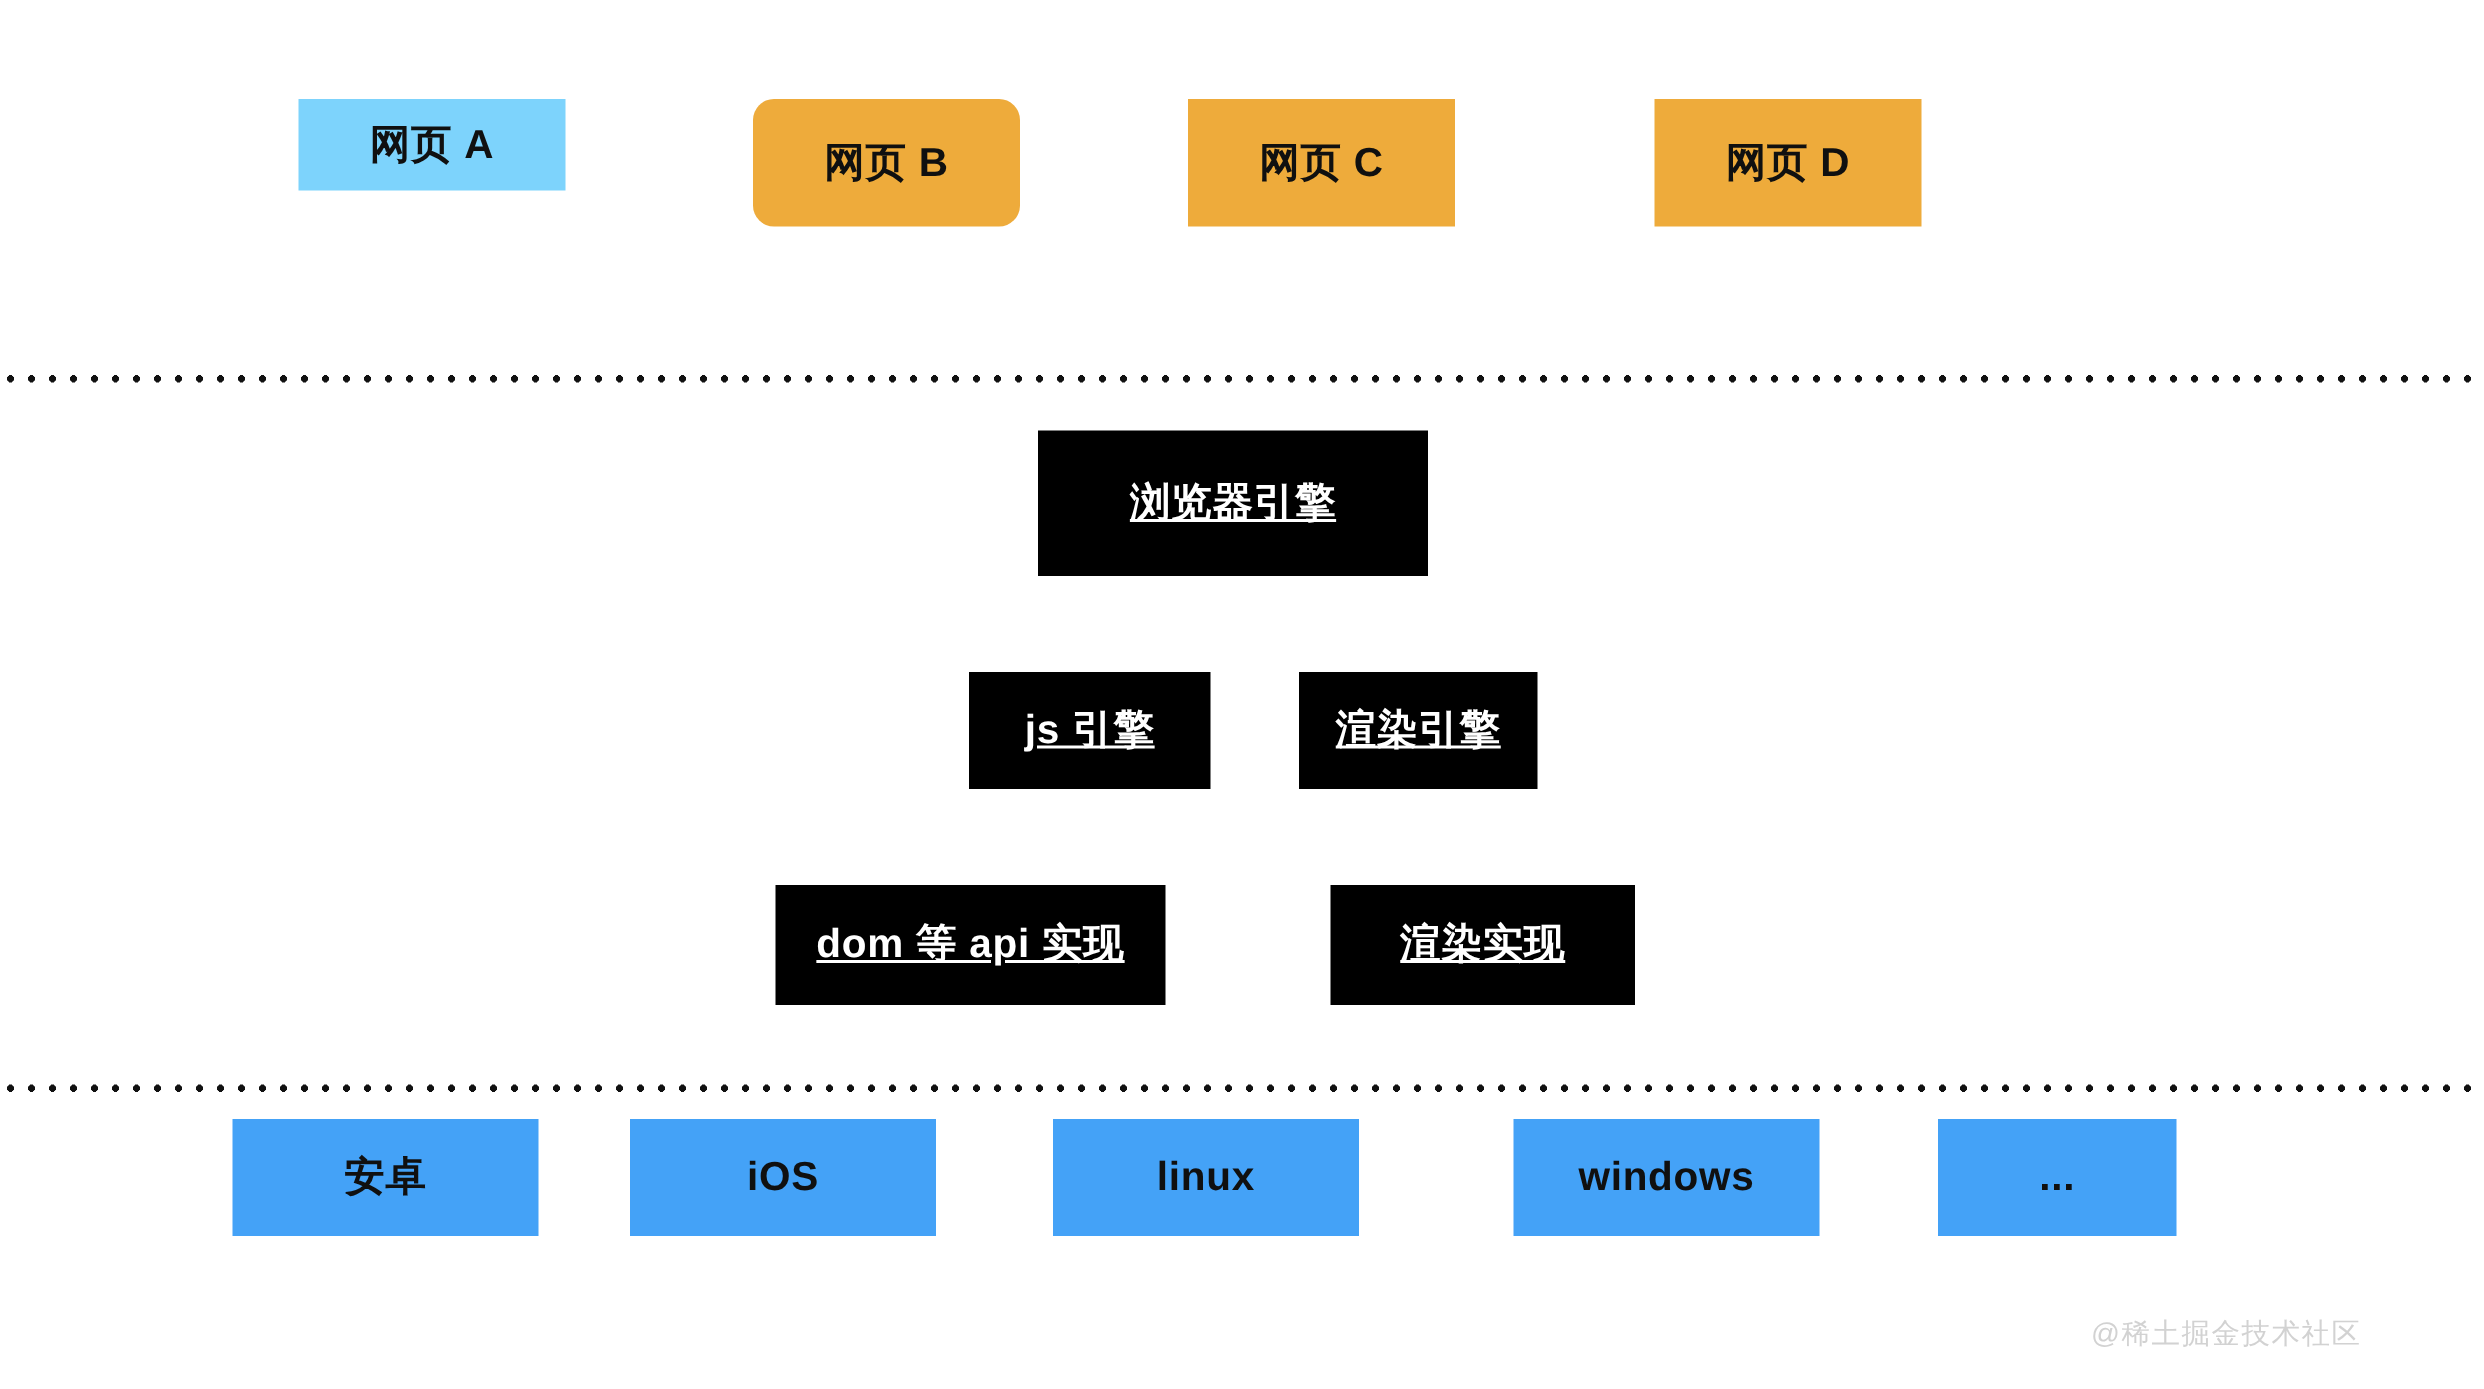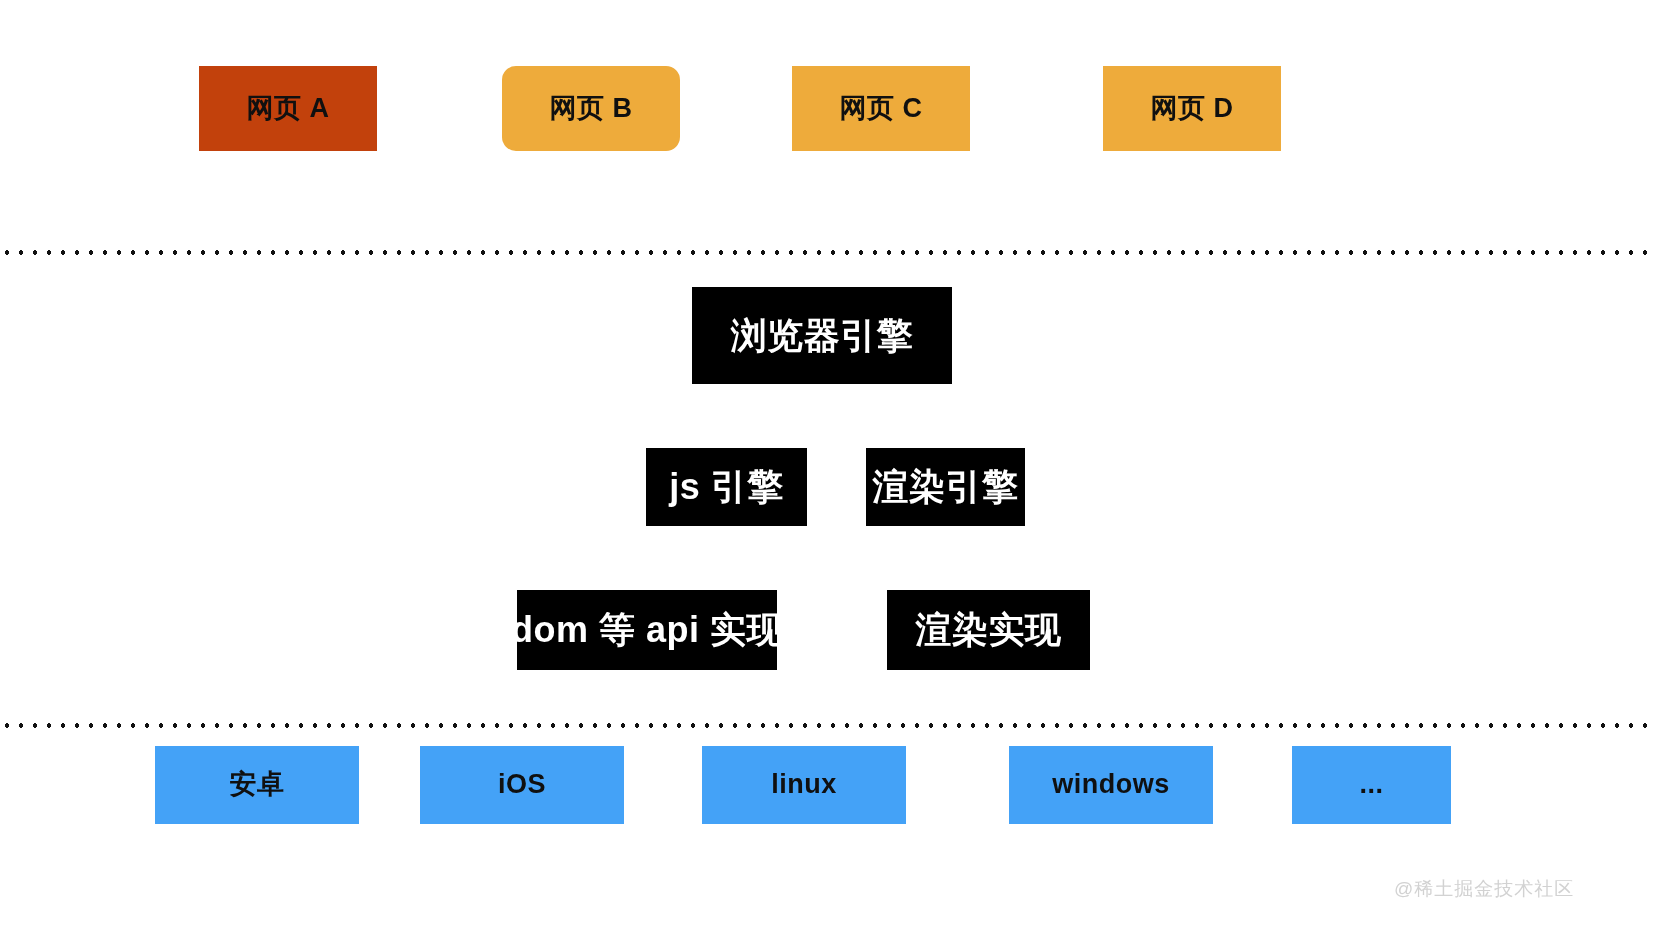--- a/index.html
+++ b/index.html
@@ -30,21 +30,22 @@
     white-space: nowrap;
   }
   .node.web {
     background: #eeab3b;
     color: #101010;
     font-size: 27px;
   }
   .node.engine {
     background: #000000;
     color: #ffffff;
-    font-size: 36px;
+    font-size: 27px;
+    text-decoration: underline;
   }
   .node.os {
     background: #44a2f7;
     color: #101010;
     font-size: 27px;
   }
   .divider {
     position: absolute;
     left: 0;
     width: 1656px;
@@ -61,21 +62,21 @@
     font-weight: normal;
     letter-spacing: 1px;
     white-space: nowrap;
   }
 </style>
 </head>
 <body>
 
 <div class="canvas" style="background: rgb(255, 255, 255);">
 
-  <div class="node web" style="left: 199px; top: 66px; width: 178px; height: 85px; background: #c2410c;">
+  <div class="node web" style="left: 199px; top: 66px; width: 178px; height: 61px; background: #7dd3fc;">
     <span>网页 A</span>
   </div>
   <div class="node web" style="left: 502px; top: 66px; width: 178px; height: 85px; background: rgb(238, 171, 59); border-radius: 14px;">
     <span>网页 B</span>
   </div>
   <div class="node web" style="left: 792px; top: 66px; width: 178px; height: 85px; background: rgb(238, 171, 59);">
     <span>网页 C</span>
   </div>
   <div class="node web" style="left: 1103px; top: 66px; width: 178px; height: 85px; background: rgb(238, 171, 59);">
     <span>网页 D</span>

